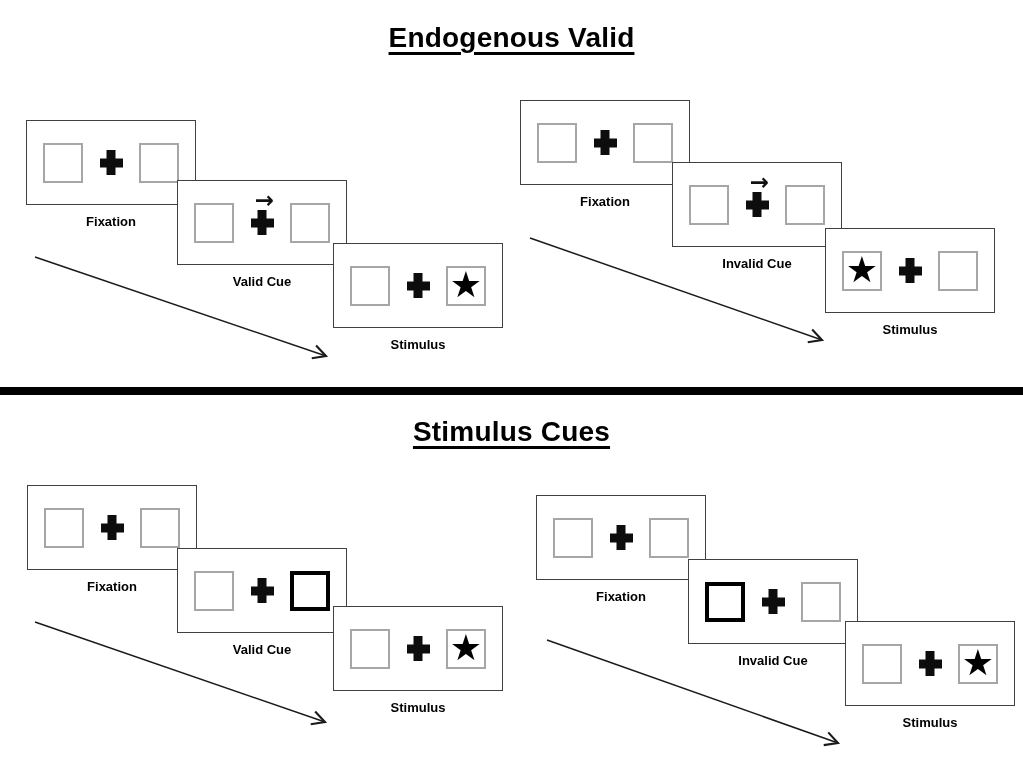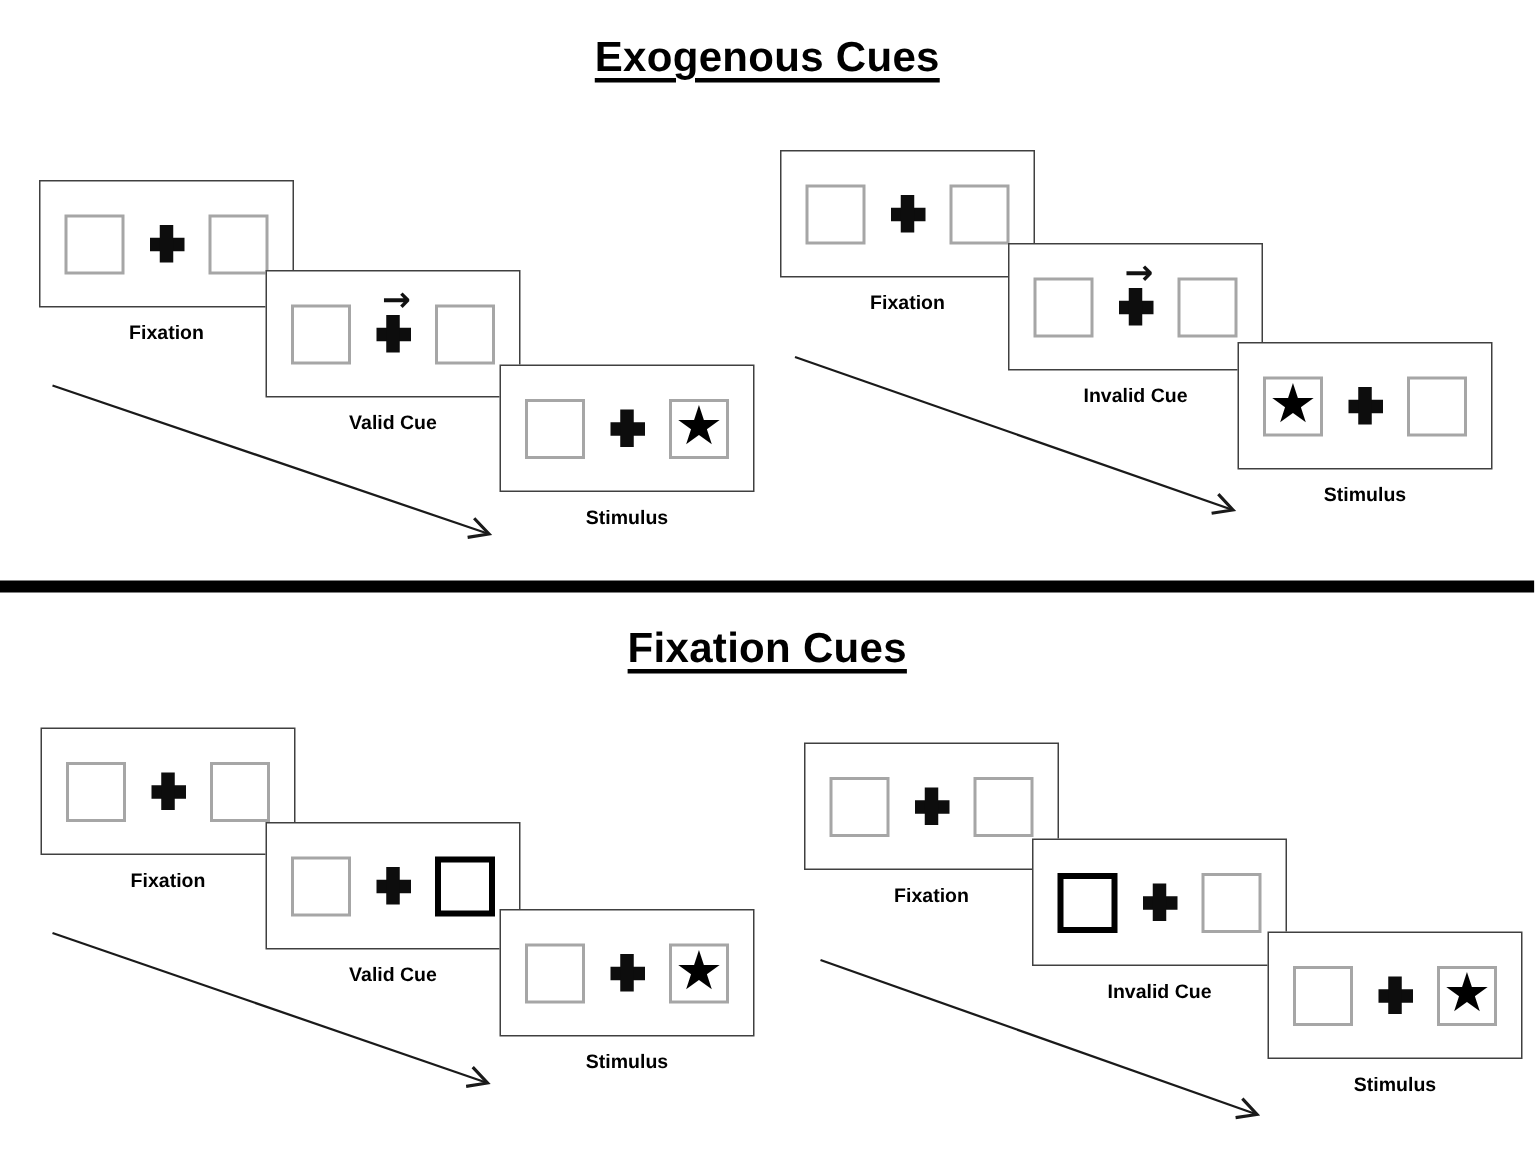--- a/index.html
+++ b/index.html
@@ -56,21 +56,21 @@
         <path d="M1.5,1 L10,5.5 L1.5,10" fill="none" stroke="#1a1a1a" stroke-width="1.4"></path>
       </marker>
     </defs>
     <line x1="35" y1="257" x2="326" y2="356" stroke="#1a1a1a" stroke-width="1.5" marker-end="url(#arr)"></line>
     <line x1="530" y1="238" x2="822" y2="340" stroke="#1a1a1a" stroke-width="1.5" marker-end="url(#arr)"></line>
     <line x1="35" y1="622" x2="325" y2="722" stroke="#1a1a1a" stroke-width="1.5" marker-end="url(#arr)"></line>
     <line x1="547" y1="640" x2="838" y2="743" stroke="#1a1a1a" stroke-width="1.5" marker-end="url(#arr)"></line>
   </svg>
 
   <div class="section-title" style="top:22px;">
-    <span>Exogenous Cues</span>
+    <span>Endogenous Valid</span>
   </div>
 
   <div class="frame" style="left:26px;top:120px;">
     <div class="panel">
       <span class="sq"></span>
       <span class="sym">
           <span class="plus"></span>
         </span>
       <span class="sq"></span>
     </div>
@@ -134,21 +134,21 @@
           <span class="plus"></span>
         </span>
       <span class="sq"></span>
     </div>
     <div class="flabel">Stimulus</div>
   </div>
 
   <div class="divider" style="top:387px;"></div>
 
   <div class="section-title" style="top:416px;">
-    <span>Fixation Cues</span>
+    <span>Stimulus Cues</span>
   </div>
 
   <div class="frame" style="left:27px;top:485px;">
     <div class="panel">
       <span class="sq"></span>
       <span class="sym">
           <span class="plus"></span>
         </span>
       <span class="sq"></span>
     </div>

